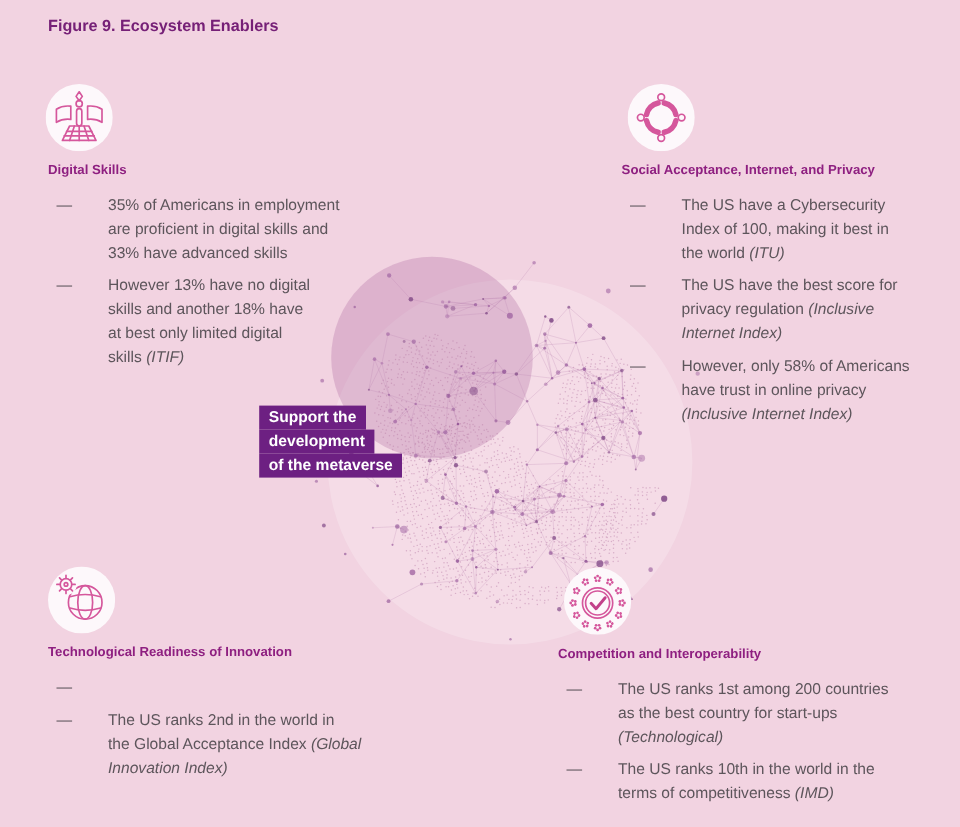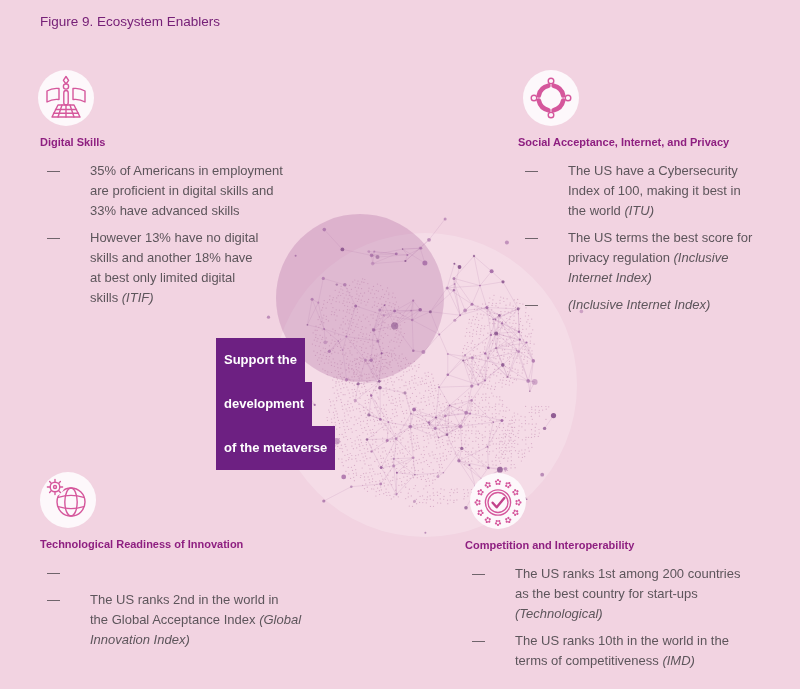--- a/index.html
+++ b/index.html
@@ -9,21 +9,21 @@
   }
   *{box-sizing:border-box;}
   html,body{margin:0;padding:0;}
   body{
     width:800px;height:689px;position:relative;overflow:hidden;
     background:var(--bg);
     font-family:"Liberation Sans",sans-serif;
   }
   .fig-title{
     position:absolute;left:40px;top:14px;z-index:2;
-    font-size:13.5px;font-weight:normal;color:var(--title);white-space:nowrap;text-align:right;
+    font-size:13.5px;font-weight:bold;color:var(--title);white-space:nowrap;text-align:right;
   }
   .section{position:absolute;z-index:2;}
   #sec-0{left:40px;top:70px;width:310px;}
   #sec-1{left:518px;top:70px;width:282px;}
   #sec-2{left:40px;top:472px;width:390px;}
   #sec-3{left:465px;top:473px;width:335px;}
   .icon{width:56px;height:56px;display:block;margin:0 0 10px 0;}
   #sec-0 .icon{margin-left:-2px;}
   #sec-1 .icon{margin-left:5px;}
   #sec-3 .icon{margin-left:5px;}
@@ -31,21 +31,21 @@
     font-size:11px;font-weight:bold;color:var(--heading);
     white-space:nowrap;margin:0 0 13px 0;
   }
   .bullet{display:flex;margin:0 0 7px 0;font-size:13px;line-height:20px;color:var(--body);}
   .dash{flex:none;width:43px;margin-left:7px;}
   .btext{white-space:pre-line;}
   .src{font-style:italic;}
   #center-label{position:absolute;left:216px;top:338px;z-index:3;}
   #center-label .line{
     display:table;background:var(--labelBg);color:var(--labelTx);
-    font-size:13px;font-weight:bold;line-height:20px;padding:12px 8px;white-space:nowrap;
+    font-size:13px;font-weight:bold;line-height:20px;padding:0 8px;white-space:nowrap;
   }
   #globe{position:absolute;left:240px;top:190px;z-index:1;}
   
   .icon .bgc{fill:var(--iconBg);stroke:none;}
   .icon .ln{fill:none;stroke:var(--iconStroke);stroke-width:1.4;stroke-linecap:round;stroke-linejoin:round;}
   .icon .th{fill:none;stroke:var(--iconStroke);stroke-width:4.6;stroke-linecap:round;}
   .icon .wh{fill:none;stroke:var(--iconBg);stroke-width:3.4;stroke-linecap:round;}
   .icon .dk{fill:none;stroke:var(--iconDark);stroke-width:2.4;stroke-linecap:round;stroke-linejoin:round;}
 </style>
 </head>
@@ -2742,27 +2742,29 @@
   <div class="heading">Social Acceptance, Internet, and Privacy</div>
   <div class="bullets">
       <div class="bullet">
         <span class="dash">—</span>
         <div class="btext"><span>The US have a Cybersecurity
 Index of 100, making it best in
 the world </span><span class="src">(ITU)</span></div>
       </div>
       <div class="bullet">
         <span class="dash">—</span>
-        <div class="btext"><span>The US terms the best score for
+        <div class="btext"><span>The US have the best score for
 privacy regulation </span><span class="src">(Inclusive
 Internet Index)</span></div>
       </div>
       <div class="bullet">
         <span class="dash">—</span>
-        <div class="btext"><span class="src">(Inclusive Internet Index)</span></div>
+        <div class="btext"><span>However, only 58% of Americans
+have trust in online privacy
+</span><span class="src">(Inclusive Internet Index)</span></div>
       </div>
     </div>
 </div>
 
 <div class="section" id="sec-2">
   <svg class="icon" viewBox="0 0 56 56">
     <circle class="bgc" cx="28" cy="28" r="28"></circle>
     <circle class="ln" cx="31" cy="30" r="14"></circle>
     <ellipse class="ln" cx="31" cy="30" rx="6.2" ry="14"></ellipse>
     <path class="ln" d="M18.3 25.3 q12.7 -3.8 25.4 0 M18.3 34.7 q12.7 3.8 25.4 0"></path>

